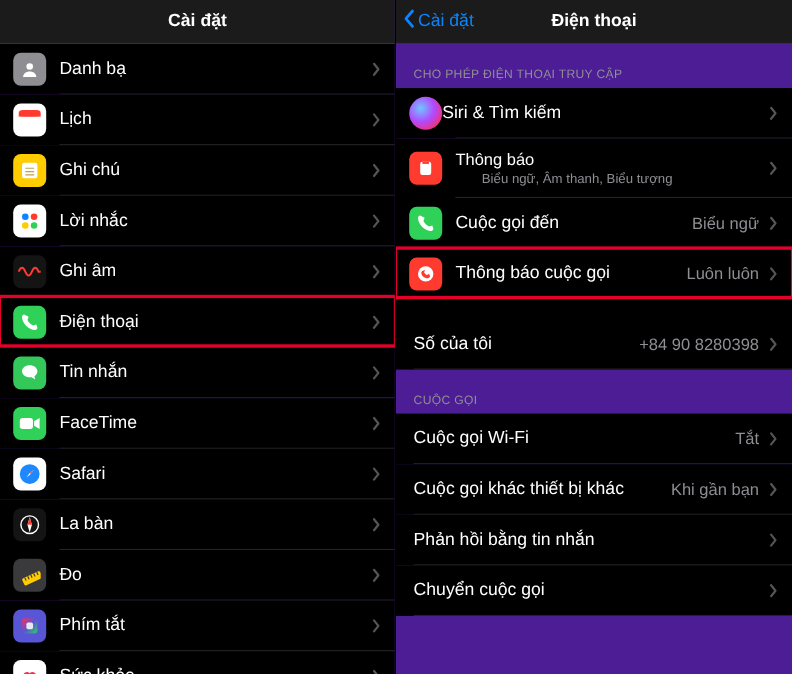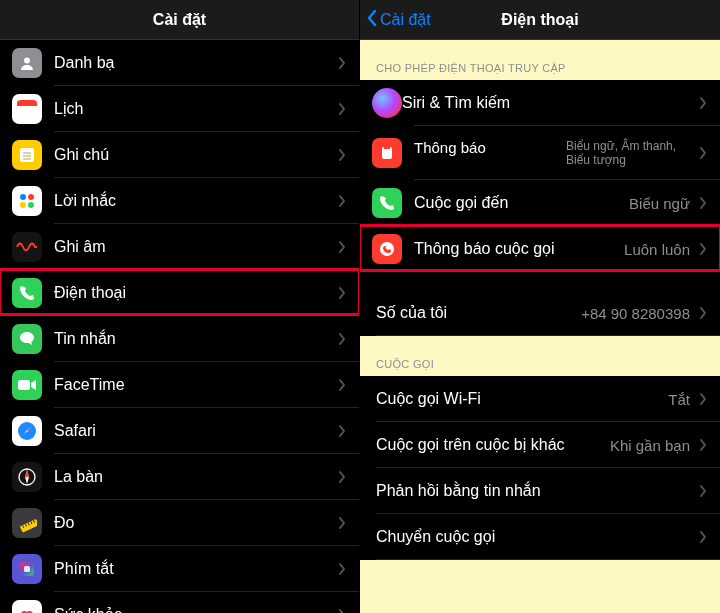--- a/index.html
+++ b/index.html
@@ -1,17 +1,17 @@
 <!DOCTYPE html>
 <html><head>
 <meta charset="utf-8">
 <style>
   * { margin: 0; padding: 0; box-sizing: border-box; font-family: -apple-system, "Helvetica Neue", Arial, sans-serif; }
   body { background: #000; width: 720px; height: 613px; display: flex; overflow: hidden; }
-  .pane { height: 613px; overflow: hidden; background: #fef9c3; }
+  .pane { height: 613px; overflow: hidden; background: #4c1d95; }
   .pane-left { width: 360px; border-right: 1px solid #000; }
   .pane-right { width: 360px; }
 
   .titlebar { height: 40px; display: flex; align-items: center; justify-content: center; position: relative; background: #1b1b1b; border-bottom: 1px solid #333; }
   .titlebar .title { color: #fff; font-size: 16px; font-weight: 600; }
   .titlebar .back { position: absolute; left: 6px; display: flex; align-items: center; color: #0a84ff; font-size: 16px; cursor: pointer; }
   .titlebar .back svg { margin-right: 2px; }
 
   .section-header { color: #8e8e93; font-size: 11px; text-transform: uppercase; padding: 22px 16px 6px 16px; letter-spacing: .3px; }
 
@@ -20,21 +20,21 @@
   .row .label { color: #fff; font-size: 16px; flex: 1; }
   .row .sublabel { color: #8e8e93; font-size: 12px; flex: 1; display: block; }
   .row .value { color: #8e8e93; font-size: 15px; margin-right: 4px; }
   .row .chevron { width: 18px; display: flex; align-items: center; justify-content: center; color: #555; margin-right: 8px; }
   .row::after {
     content: ""; position: absolute; left: 54px; right: 0; bottom: 0; height: 1px; background: #232325;
   }
   .row.fullsep::after { left: 0; }
 
   .row.stacked { height: 54px; }
-  .row.stacked .text-col { display: flex; flex-direction: row; flex:1; }
+  .row.stacked .text-col { display: flex; flex-direction: column; flex:1; }
   .row.stacked .label { font-size: 15px; line-height: 18px; }
   .row.stacked .sublabel { line-height: 14px; margin-left: 24px; }
 
   .highlight-box { position: absolute; border: 3px solid #e4002b; pointer-events: none; }
 
   
   .ic-grey   { background: #8e8e93; }
   .ic-darkgrey { background: #3a3a3c; }
   .ic-red    { background: #ff3b30; }
   .ic-yellow { background: #ffcc00; }
@@ -351,21 +351,21 @@
       <div class="row noicon">
         <span class="label">Cuộc gọi Wi-Fi</span>
         <span class="value">Tắt</span>
         <span class="chevron">
           <svg width="8" height="14" viewBox="0 0 8 14">
             <path d="M2 2 L6 7 L2 12" stroke="#555" stroke-width="2" fill="none" stroke-linecap="round" stroke-linejoin="round"></path>
           </svg>
         </span>
       </div>
       <div class="row noicon">
-        <span class="label">Cuộc gọi trên cuộc bị khác</span>
+        <span class="label">Cuộc gọi khác thiết bị khác</span>
         <span class="value">Khi gần bạn</span>
         <span class="chevron">
           <svg width="8" height="14" viewBox="0 0 8 14">
             <path d="M2 2 L6 7 L2 12" stroke="#555" stroke-width="2" fill="none" stroke-linecap="round" stroke-linejoin="round"></path>
           </svg>
         </span>
       </div>
       <div class="row noicon">
         <span class="label">Phản hồi bằng tin nhắn</span>
         <span class="chevron">

